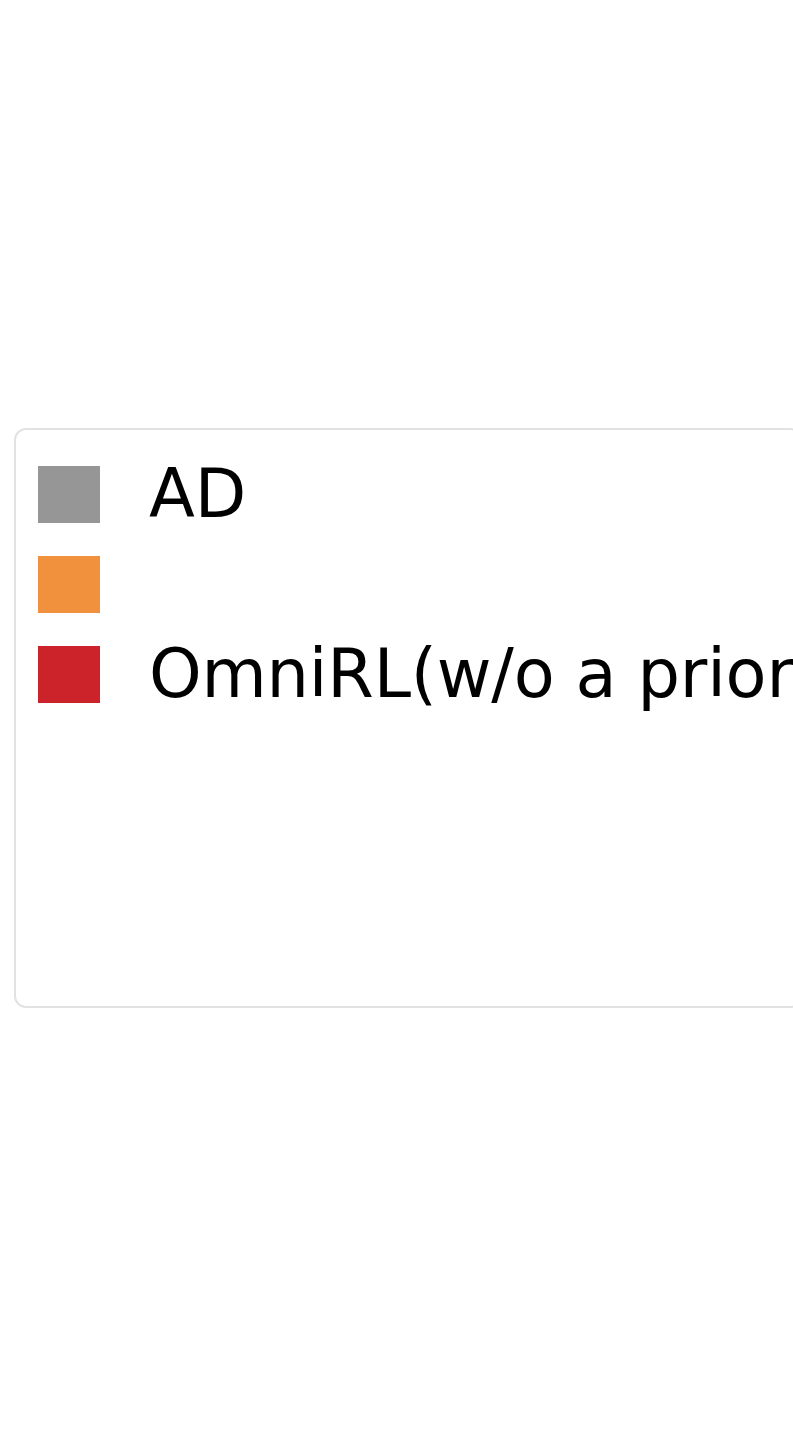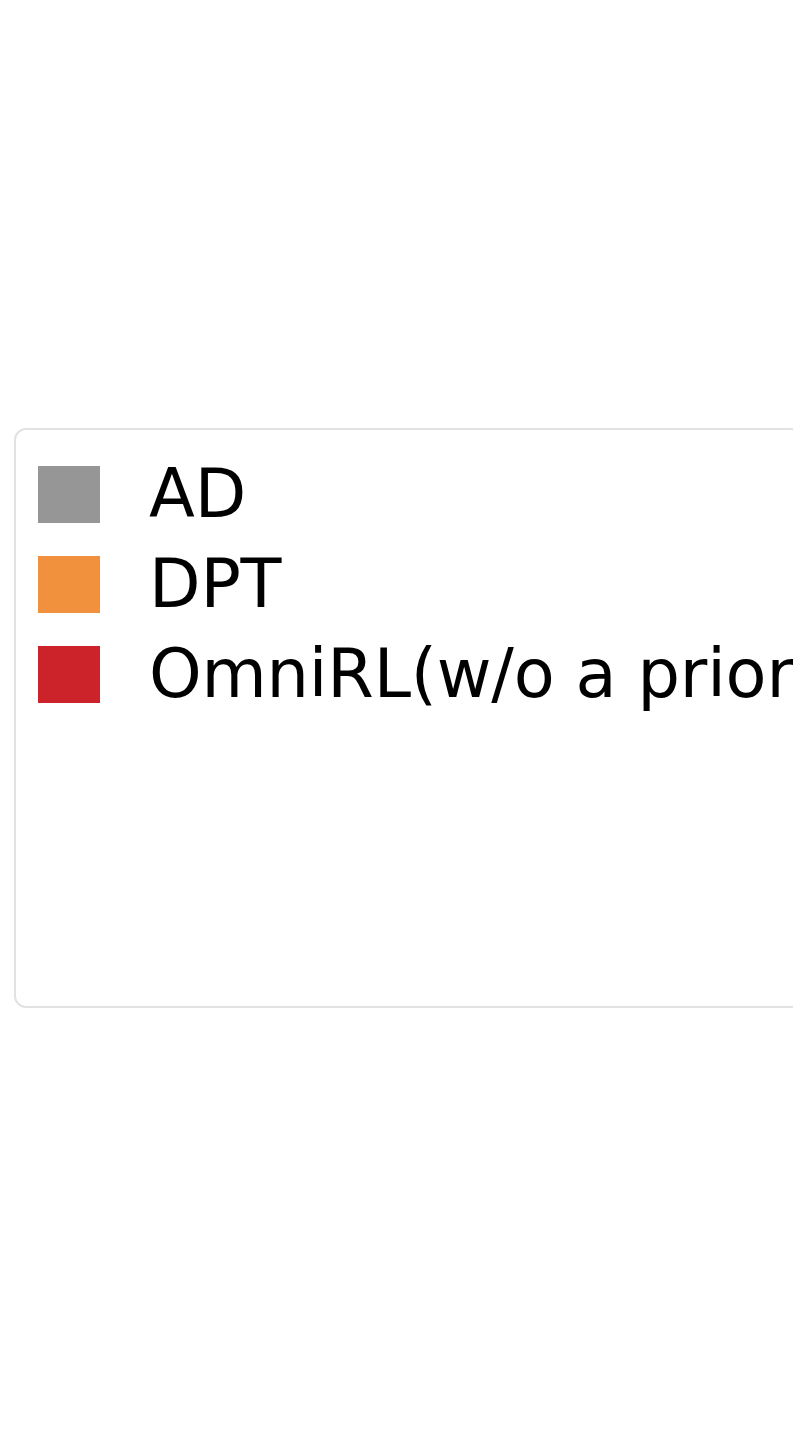--- a/index.html
+++ b/index.html
@@ -85,20 +85,19 @@
 <body>
 
 <div id="legend-panel">
   <div id="legend-items">
       <div class="legend-item">
         <span class="legend-swatch" style="background: rgb(150, 150, 150);"></span>
         <span class="legend-label">AD</span>
       </div>
       <div class="legend-item">
         <span class="legend-swatch" style="background: rgb(242, 145, 61);"></span>
-        <span class="legend-label">DPT</span>
       </div>
       <div class="legend-item">
         <span class="legend-swatch" style="background: rgb(204, 34, 41);"></span>
         <span class="legend-label">OmniRL(w/o a priori)</span>
       </div>
     </div>
 </div>
 
 </body></html>

